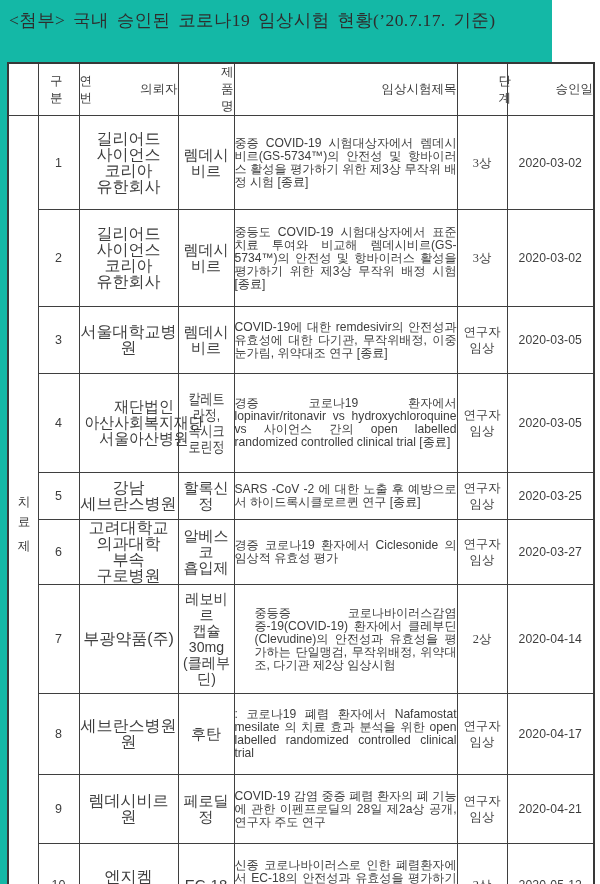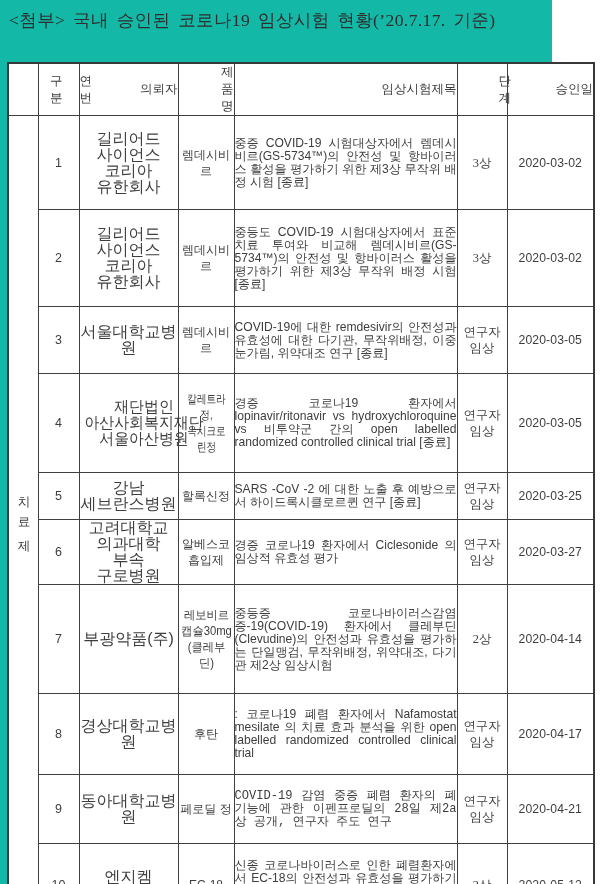--- a/index.html
+++ b/index.html
@@ -48,23 +48,23 @@
     padding-left: 41px;
   }
 
   
   tr.r1 > .c-title { height: 93px; }
   tr.r2 > .c-title { height: 96px; }
   tr.r3 > .c-title { height: 66px; }
   tr.r4 > .c-title { height: 98px; }
   tr.r5 > .c-title { height: 46px; }
   tr.r6 > .c-title { height: 49px; }
-  tr.r7 > .c-title { height: 108px; }
+  tr.r7 > .c-title { height: 108px; padding-left: 20px; }
   tr.r8 > .c-title { height: 80px; }
-  tr.r9 > .c-title { height: 68px; font-family: Liberation Mono, monospace; }
+  tr.r9 > .c-title { height: 68px; }
   tr.r10 > .c-title { height: 82px; }
 
   .c-cat {
     text-align: center;
     font-size: 12.6px;
     color: #3a3a3a;
   }
   .c-cat .v {
     writing-mode: vertical-rl;
     text-orientation: upright;
@@ -75,21 +75,21 @@
   .c-no   { text-align: center; font-size: 12.5px; }
   .c-sponsor {
     text-align: center;
     font-size: 16px;
     line-height: 16px;
     word-break: keep-all;
   }
   .c-sponsor .v, .c-product .v { display: inline-block; white-space: pre-line; }
   .c-product {
     text-align: center;
-    font-size: 12px;
+    font-size: 15px;
     line-height: 16px;
     margin-left: 41px;
   }
   .c-title {
     font-size: 12.1px;
     line-height: 13px;
     padding: 1px 4px 1px 5px;
     text-align: justify;
     overflow-wrap: break-word;
     color: #3d3d3d;
@@ -167,21 +167,21 @@
 임상</td>
         <td class="c-date">2020-03-05</td>
       </tr>
       <tr class="r4">
         <td class="c-no">4</td>
         <td class="c-sponsor"><span class="v">재단법인
 아산사회복지재단
 서울아산병원</span></td>
         <td class="c-product"><span class="v">칼레트라정,
 옥시크로린정</span></td>
-        <td class="c-title">경증 코로나19 환자에서 lopinavir/ritonavir vs hydroxychloroquine vs 비투약군 간의 open labelled randomized controlled clinical trial [종료]</td>
+        <td class="c-title">경증 코로나19 환자에서 lopinavir/ritonavir vs hydroxychloroquine vs 사이언스 간의 open labelled randomized controlled clinical trial [종료]</td>
         <td class="c-phase">연구자
 임상</td>
         <td class="c-date">2020-03-05</td>
       </tr>
       <tr class="r5">
         <td class="c-no">5</td>
         <td class="c-sponsor"><span class="v">강남
 세브란스병원</span></td>
         <td class="c-product"><span class="v">할록신정</span></td>
         <td class="c-title">SARS -CoV -2 에 대한 노출 후 예방으로서 하이드록시클로르퀸 연구 [종료]</td>
@@ -206,30 +206,30 @@
         <td class="c-sponsor"><span class="v">부광약품(주)</span></td>
         <td class="c-product"><span class="v">레보비르
 캡슐30mg
 (클레부딘)</span></td>
         <td class="c-title">중등증 코로나바이러스감염증-19(COVID-19) 환자에서 클레부딘 (Clevudine)의 안전성과 유효성을 평가하는 단일맹검, 무작위배정, 위약대조, 다기관 제2상 임상시험</td>
         <td class="c-phase">2상</td>
         <td class="c-date">2020-04-14</td>
       </tr>
       <tr class="r8">
         <td class="c-no">8</td>
-        <td class="c-sponsor"><span class="v">경상대학교병 원</span></td>
+        <td class="c-sponsor"><span class="v">세브란스병원 원</span></td>
         <td class="c-product"><span class="v">후탄</span></td>
         <td class="c-title">: 코로나19 폐렴 환자에서 Nafamostat mesilate 의 치료 효과 분석을 위한 open labelled randomized controlled clinical trial</td>
         <td class="c-phase">연구자
 임상</td>
         <td class="c-date">2020-04-17</td>
       </tr>
       <tr class="r9">
         <td class="c-no">9</td>
-        <td class="c-sponsor"><span class="v">동아대학교병 원</span></td>
+        <td class="c-sponsor"><span class="v">렘데시비르 원</span></td>
         <td class="c-product"><span class="v">페로딜 정</span></td>
         <td class="c-title">COVID-19 감염 중증 폐렴 환자의 폐 기능에 관한 이펜프로딜의 28일 제2a상 공개, 연구자 주도 연구</td>
         <td class="c-phase">연구자
 임상</td>
         <td class="c-date">2020-04-21</td>
       </tr>
       <tr class="r10">
         <td class="c-no">10</td>
         <td class="c-sponsor"><span class="v">엔지켐
 생명과학</span></td>

